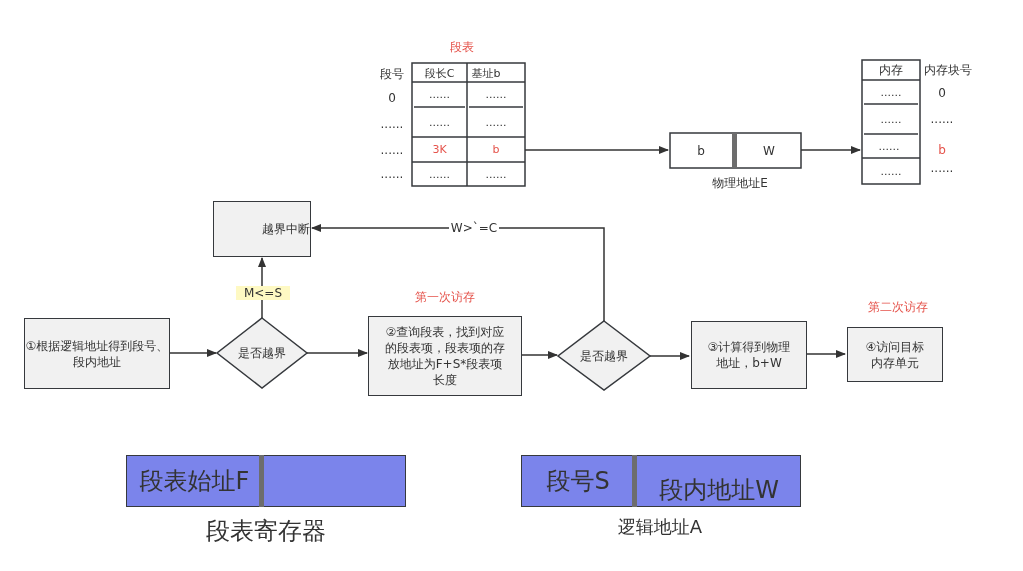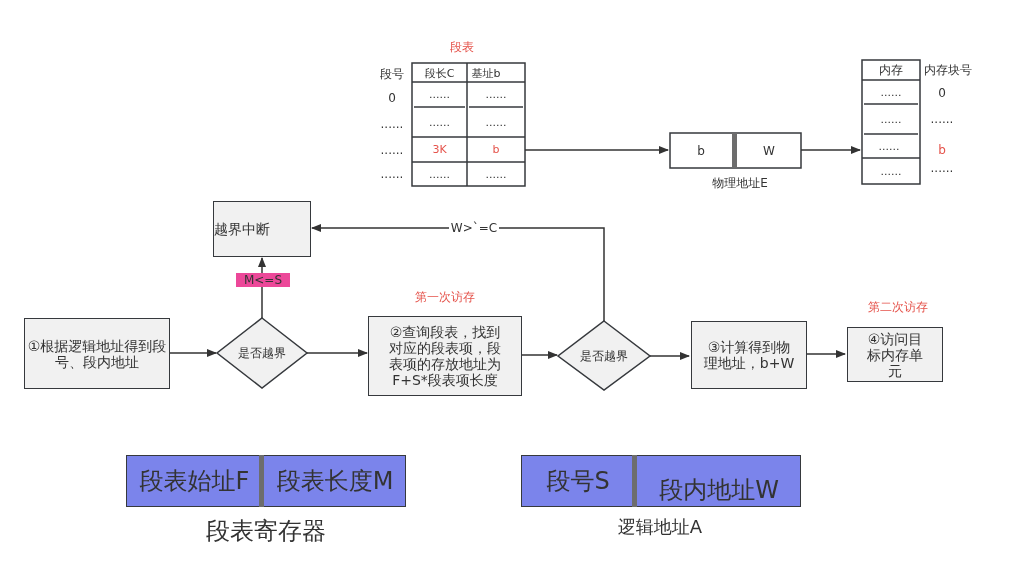--- a/index.html
+++ b/index.html
@@ -2,22 +2,22 @@
 <html><head>
 <meta charset="utf-8">
 <style>
   html, body { margin:0; padding:0; background:#ffffff; }
   body { width:1023px; height:571px; position:relative; overflow:hidden;
          font-family:"DejaVu Sans", "Liberation Sans", sans-serif; color:#333333; }
   .abs { position:absolute; }
   .t { position:absolute; white-space:nowrap; font-size:12px; color:#333; text-align:center; }
   .red { color:#e5534b; }
   .box { position:absolute; background:#f1f1f1; border:1.5px solid #36393d; box-sizing:border-box;
-         display:flex; align-items:center; justify-content:flex-start; text-align:center;
-         font-size:14px; line-height:16px; color:#333; }
+         display:flex; align-items:center; justify-content:flex-end; text-align:center;
+         font-size:12px; line-height:16px; color:#333; }
   .cell { position:absolute; display:flex; align-items:center; justify-content:center; font-size:11px; color:#333; }
   .blue { position:absolute; background:#7b84eb; border:1.5px solid #36393d; box-sizing:border-box; }
   .blue .seg { position:absolute; top:0; bottom:0; display:flex; align-items:center; justify-content:center;
                font-size:24px; color:#333; }
   .divider { position:absolute; top:-1px; bottom:-1px; width:5px; background:#6d6d6d; }
   svg.lines { position:absolute; left:0; top:0; }
 </style>
 </head>
 <body>
 
@@ -115,29 +115,28 @@
   <span>②查询段表，找到对应的段表项，段表项的存放地址为F+S*段表项长度</span>
 </div>
 <div class="abs" style="left:558px;top:348px;width:92px;text-align:center;font-size:12px;">是否越界</div>
 <div class="box" style="left:691px;top:321px;width:116px;height:68px;padding:0 10px;">
   <span>③计算得到物理地址，b+W</span>
 </div>
 <div class="box" style="left:847px;top:327px;width:96px;height:55px;padding:0 16px;">
   <span>④访问目标内存单元</span>
 </div>
 
-<div class="t" style="left:236px;top:273px;width:54px;background:#ec4899;">M&lt;=S</div>
+<div class="t" style="left:236px;top:286px;width:54px;background:#fef9c3;">M&lt;=S</div>
 <div class="t" style="left:449px;top:221px;width:50px;background:#fff;">W&gt;`=C</div>
 <div class="t red" style="left:405px;top:289px;width:80px;">第一次访存</div>
 <div class="t red" style="left:858px;top:299px;width:80px;">第二次访存</div>
 
 <div class="blue" style="left:126px;top:455px;width:280px;height:52px;">
   <div class="seg" style="left:0;width:135px;">段表始址F</div>
   <div class="divider" style="left:132px;"></div>
-  <div class="seg" style="left:138px;width:140px;">段表长度M</div>
 </div>
 <div class="t" style="left:186px;top:515px;width:160px;font-size:24px;">段表寄存器</div>
 
 <div class="blue" style="left:521px;top:455px;width:280px;height:52px;">
   <div class="seg" style="left:0;width:112px;">段号S</div>
   <div class="divider" style="left:110px;"></div>
   <div class="seg" style="left:116px;width:162px;margin-top:17px;">段内地址W</div>
 </div>
 <div class="t" style="left:580px;top:515px;width:160px;font-size:18px;">逻辑地址A</div>
 

